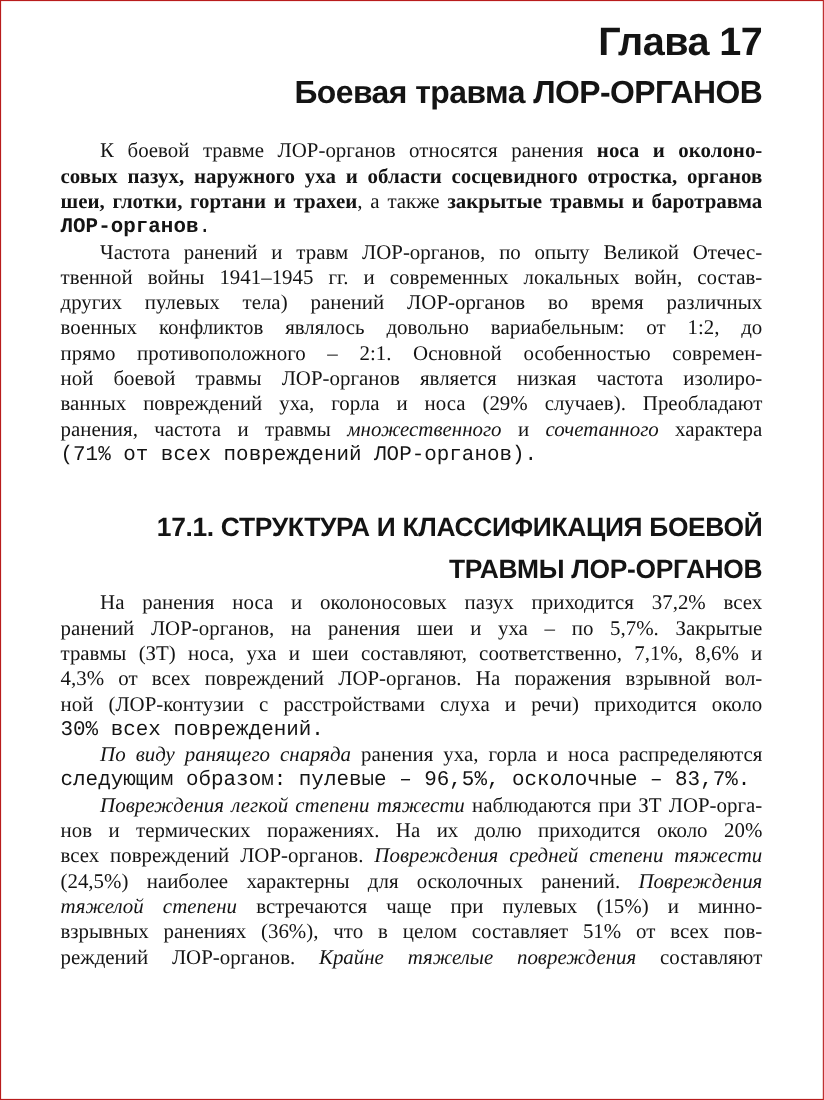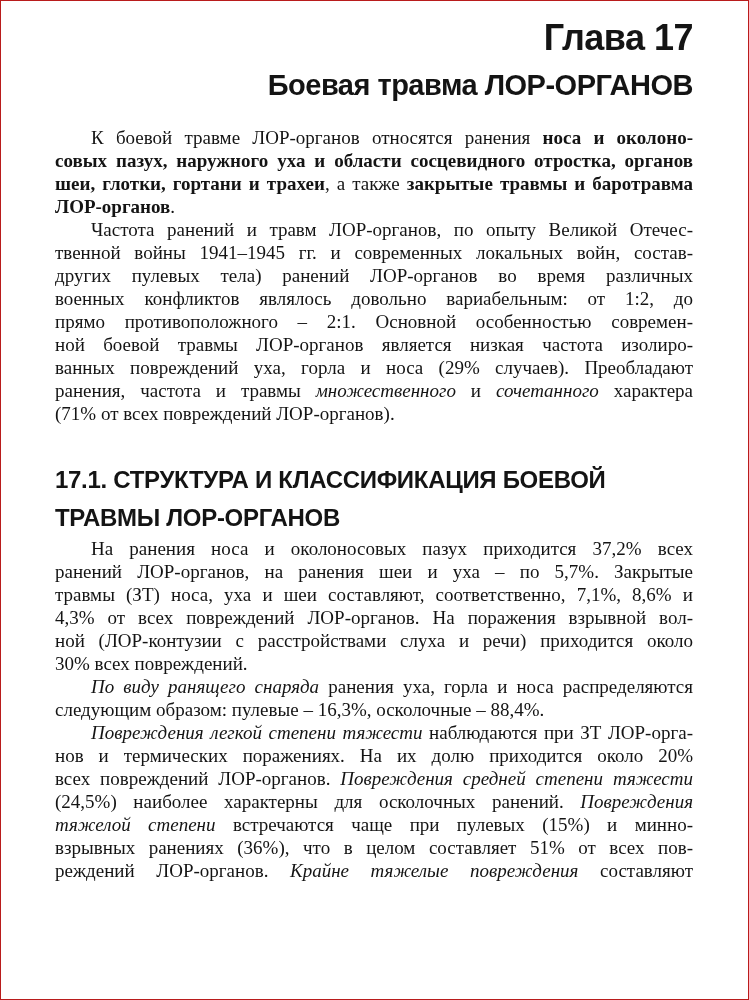--- a/index.html
+++ b/index.html
@@ -54,32 +54,33 @@
   .par{margin:0;padding:0;}
   .ln{
     text-align:justify;
     text-align-last:justify;
     height:23px;
     overflow:visible;
     white-space:nowrap;
   }
   .ln.last{
     text-align-last:left;
+    font-family:Liberation Mono, monospace;
   }
   .par .ln:first-child{padding-left:36px;}
   .seg-b{font-weight:bold;}
   .seg-i{font-style:italic;}
   .section-heading{
     padding-top:36px;
     font-family:"Liberation Sans", sans-serif;
     font-weight:bold;
     font-size:24px;
     line-height:38px;
     letter-spacing:-0.3px;
-    text-align:left;
+    text-align:right;
   }
   .sh-line{height:38px;}
 </style>
 </head>
 <body>
 
 <div class="page" style="background: rgb(255, 255, 255); color: rgb(20, 20, 20);">
   <div class="content">
 
     <div class="chapter-label">Глава 17</div>
@@ -117,21 +118,21 @@
           <div class="par">
             <div class="ln"><span class="seg-n">На ранения носа и околоносовых пазух приходится 37,2% всех</span></div>
             <div class="ln"><span class="seg-n">ранений ЛОР-органов, на ранения шеи и уха – по 5,7%. Закрытые</span></div>
             <div class="ln"><span class="seg-n">травмы (ЗТ) носа, уха и шеи составляют, соответственно, 7,1%, 8,6% и</span></div>
             <div class="ln"><span class="seg-n">4,3% от всех повреждений ЛОР-органов. На поражения взрывной вол-</span></div>
             <div class="ln"><span class="seg-n">ной (ЛОР-контузии с расстройствами слуха и речи) приходится около</span></div>
             <div class="ln last"><span class="seg-n">30% всех повреждений.</span></div>
           </div>
           <div class="par">
             <div class="ln"><span class="seg-i">По виду ранящего снаряда</span><span class="seg-n"> ранения уха, горла и носа распределяются</span></div>
-            <div class="ln last"><span class="seg-n">следующим образом: пулевые – 16,3%, осколочные – 88,4%.</span></div>
+            <div class="ln last"><span class="seg-n">следующим образом: пулевые – 96,5%, осколочные – 83,7%.</span></div>
           </div>
           <div class="par">
             <div class="ln"><span class="seg-i">Повреждения легкой степени тяжести</span><span class="seg-n"> наблюдаются при ЗТ ЛОР-орга-</span></div>
             <div class="ln"><span class="seg-n">нов и термических поражениях. На их долю приходится около 20%</span></div>
             <div class="ln"><span class="seg-n">всех повреждений ЛОР-органов. </span><span class="seg-i">Повреждения средней степени тяжести</span></div>
             <div class="ln"><span class="seg-n">(24,5%) наиболее характерны для осколочных ранений. </span><span class="seg-i">Повреждения</span></div>
             <div class="ln"><span class="seg-i">тяжелой степени</span><span class="seg-n"> встречаются чаще при пулевых (15%) и минно-</span></div>
             <div class="ln"><span class="seg-n">взрывных ранениях (36%), что в целом составляет 51% от всех пов-</span></div>
             <div class="ln"><span class="seg-n">реждений ЛОР-органов. </span><span class="seg-i">Крайне тяжелые повреждения</span><span class="seg-n"> составляют</span></div>
           </div>

